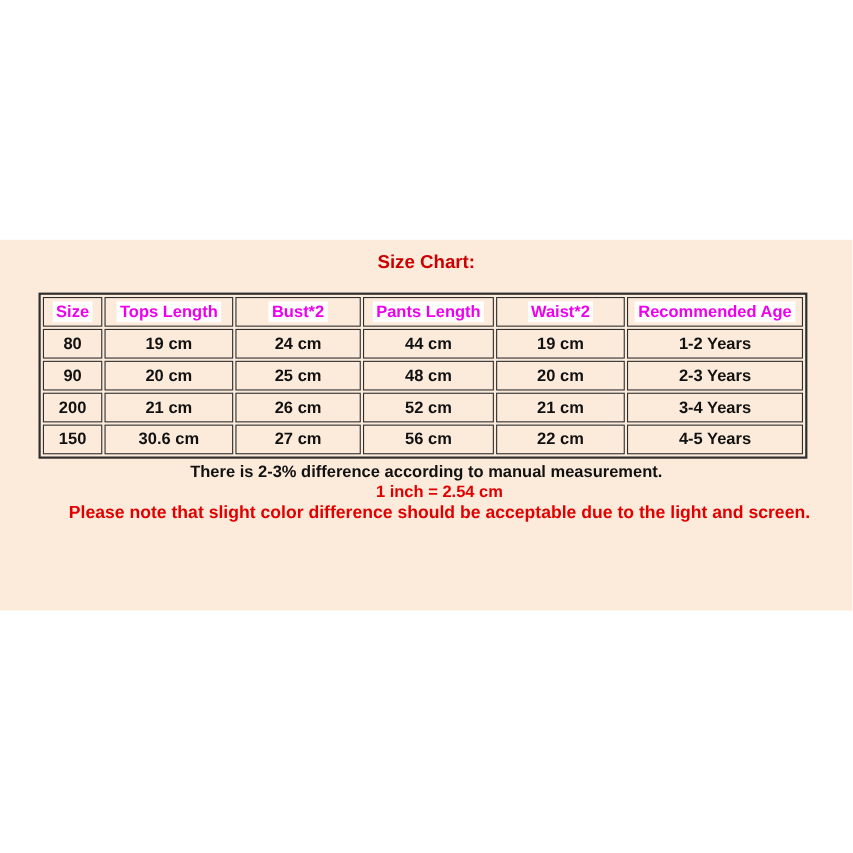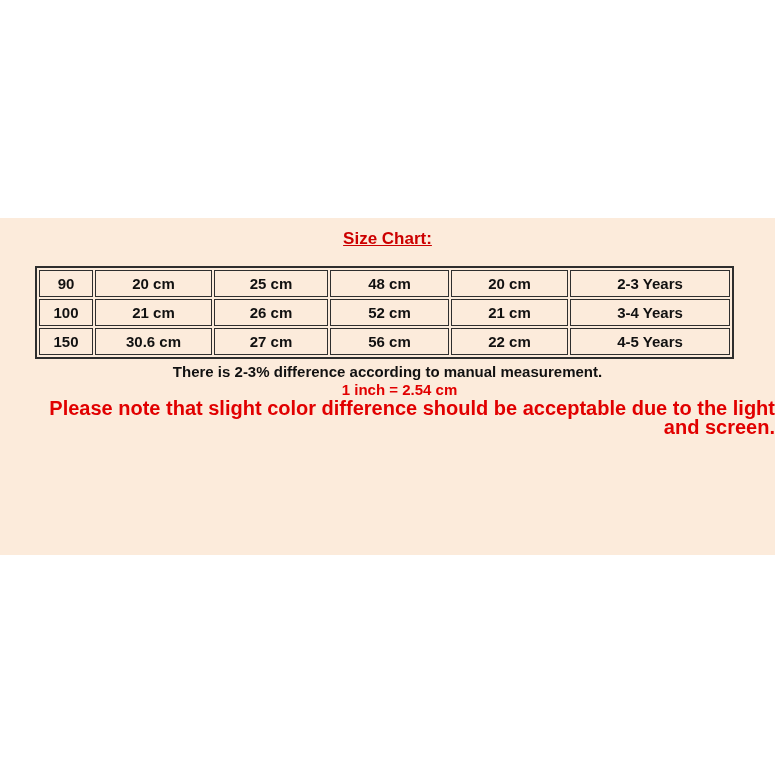--- a/index.html
+++ b/index.html
@@ -15,21 +15,20 @@
     top: 218px; left: 0;
     width: 775px; height: 337px;
     background: #fcebdb;
   }
   .chart-title {
     margin-top: 11px;
     text-align: center;
     font-size: 17px;
     font-weight: bold;
     color: #cc0000;
-    text-decoration: underline;
   }
   .size-table {
     margin: 17px 0 0 35px;
     width: 683px;
     border: 2px solid #2e2e2e;
     border-spacing: 2px;
     border-collapse: separate;
     table-layout: fixed;
   }
   .size-table td {
@@ -57,49 +56,65 @@
     margin-top: 4px;
     text-align: center;
     font-weight: bold;
   }
   .note-line {
     font-size: 15px;
     line-height: 18px;
     color: #111111;
   }
   .note-red { color: #e10000; padding-left: 24px; }
-  .note-big { font-size: 20px; line-height: 19px; text-align: right; }
+  .note-big { font-size: 16px; line-height: 19px; }
 </style>
 </head>
 <body>
 
 <div class="panel">
 
   <div class="chart-title">Size Chart:</div>
 
   <table class="size-table">
     <colgroup>
       <col class="col-size">
         <col class="col-tops">
         <col class="col-bust">
       <col class="col-pants">
         <col class="col-waist">
         <col class="col-age">
     </colgroup>
     <tbody>
       <tr>
+        <td class="hdr"><span class="hl">Size</span></td>
+        <td class="hdr"><span class="hl">Tops Length</span></td>
+        <td class="hdr"><span class="hl">Bust*2</span></td>
+        <td class="hdr"><span class="hl">Pants Length</span></td>
+        <td class="hdr"><span class="hl">Waist*2</span></td>
+        <td class="hdr"><span class="hl">Recommended Age</span></td>
+      </tr>
+      <tr>
+        <td>80</td>
+        <td>19 cm</td>
+        <td>24 cm</td>
+        <td>44 cm</td>
+        <td>19 cm</td>
+        <td>1-2 Years</td>
+      </tr>
+      <tr>
         <td>90</td>
         <td>20 cm</td>
         <td>25 cm</td>
         <td>48 cm</td>
         <td>20 cm</td>
         <td>2-3 Years</td>
       </tr>
       <tr>
-        <td>100</td>
+        <td>200</td>
         <td>21 cm</td>
         <td>26 cm</td>
         <td>52 cm</td>
         <td>21 cm</td>
         <td>3-4 Years</td>
       </tr>
       <tr>
         <td>150</td>
         <td>30.6 cm</td>
         <td>27 cm</td>

